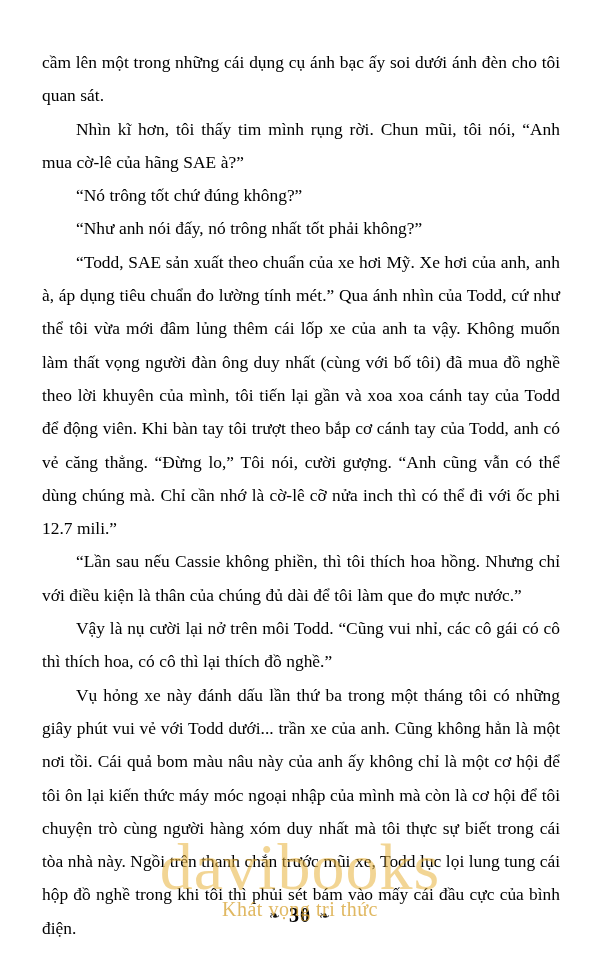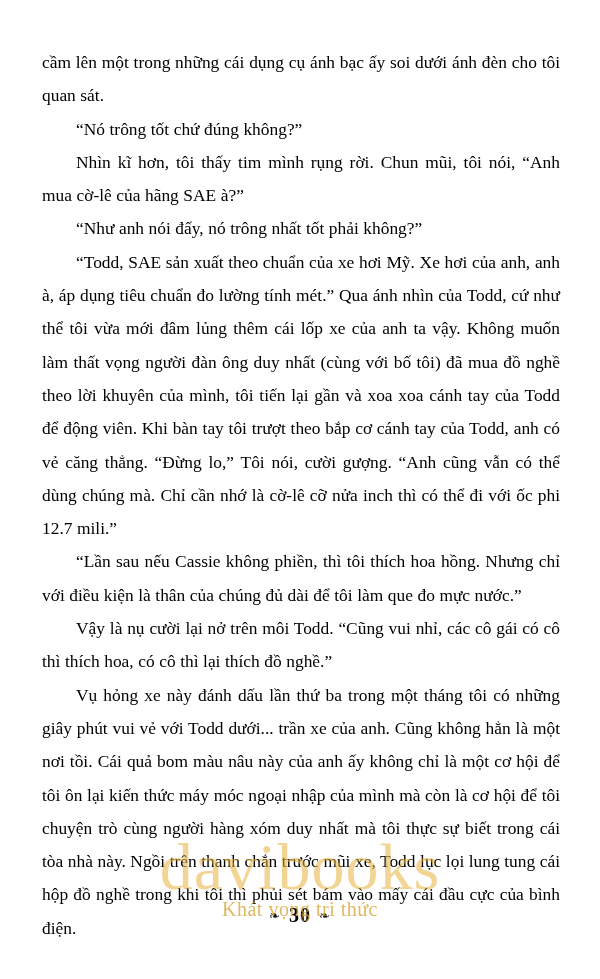--- a/index.html
+++ b/index.html
@@ -88,22 +88,22 @@
     margin-top: 0;
     white-space: nowrap;
   }
 </style>
 </head>
 <body>
 
 <div class="page">
   <div class="body-text">
     <p>cầm lên một trong những cái dụng cụ ánh bạc ấy soi dưới ánh đèn cho tôi quan sát.</p>
+    <p class="indent">Nhìn kĩ hơn, tôi thấy tim mình rụng rời. Chun mũi, tôi nói, “Anh mua cờ-lê của hãng SAE à?”</p>
     <p class="indent">“Nó trông tốt chứ đúng không?”</p>
-    <p class="indent">Nhìn kĩ hơn, tôi thấy tim mình rụng rời. Chun mũi, tôi nói, “Anh mua cờ-lê của hãng SAE à?”</p>
     <p class="indent">“Như anh nói đấy, nó trông nhất tốt phải không?”</p>
     <p class="indent">“Todd, SAE sản xuất theo chuẩn của xe hơi Mỹ. Xe hơi của anh, anh à, áp dụng tiêu chuẩn đo lường tính mét.” Qua ánh nhìn của Todd, cứ như thể tôi vừa mới đâm lủng thêm cái lốp xe của anh ta vậy. Không muốn làm thất vọng người đàn ông duy nhất (cùng với bố tôi) đã mua đồ nghề theo lời khuyên của mình, tôi tiến lại gần và xoa xoa cánh tay của Todd để động viên. Khi bàn tay tôi trượt theo bắp cơ cánh tay của Todd, anh có vẻ căng thẳng. “Đừng lo,” Tôi nói, cười gượng. “Anh cũng vẫn có thể dùng chúng mà. Chỉ cần nhớ là cờ-lê cỡ nửa inch thì có thể đi với ốc phi 12.7 mili.”</p>
     <p class="indent">“Lần sau nếu Cassie không phiền, thì tôi thích hoa hồng. Nhưng chỉ với điều kiện là thân của chúng đủ dài để tôi làm que đo mực nước.”</p>
     <p class="indent">Vậy là nụ cười lại nở trên môi Todd. “Cũng vui nhỉ, các cô gái có cô thì thích hoa, có cô thì lại thích đồ nghề.”</p>
     <p class="indent">Vụ hỏng xe này đánh dấu lần thứ ba trong một tháng tôi có những giây phút vui vẻ với Todd dưới... trần xe của anh. Cũng không hẳn là một nơi tồi. Cái quả bom màu nâu này của anh ấy không chỉ là một cơ hội để tôi ôn lại kiến thức máy móc ngoại nhập của mình mà còn là cơ hội để tôi chuyện trò cùng người hàng xóm duy nhất mà tôi thực sự biết trong cái tòa nhà này. Ngồi trên thanh chắn trước mũi xe, Todd lục lọi lung tung cái hộp đồ nghề trong khi tôi thì phủi sét bám vào mấy cái đầu cực của bình điện.</p>
   </div>
 </div>
 
 <div class="watermark">
   <div class="wm-main">davibooks</div>

